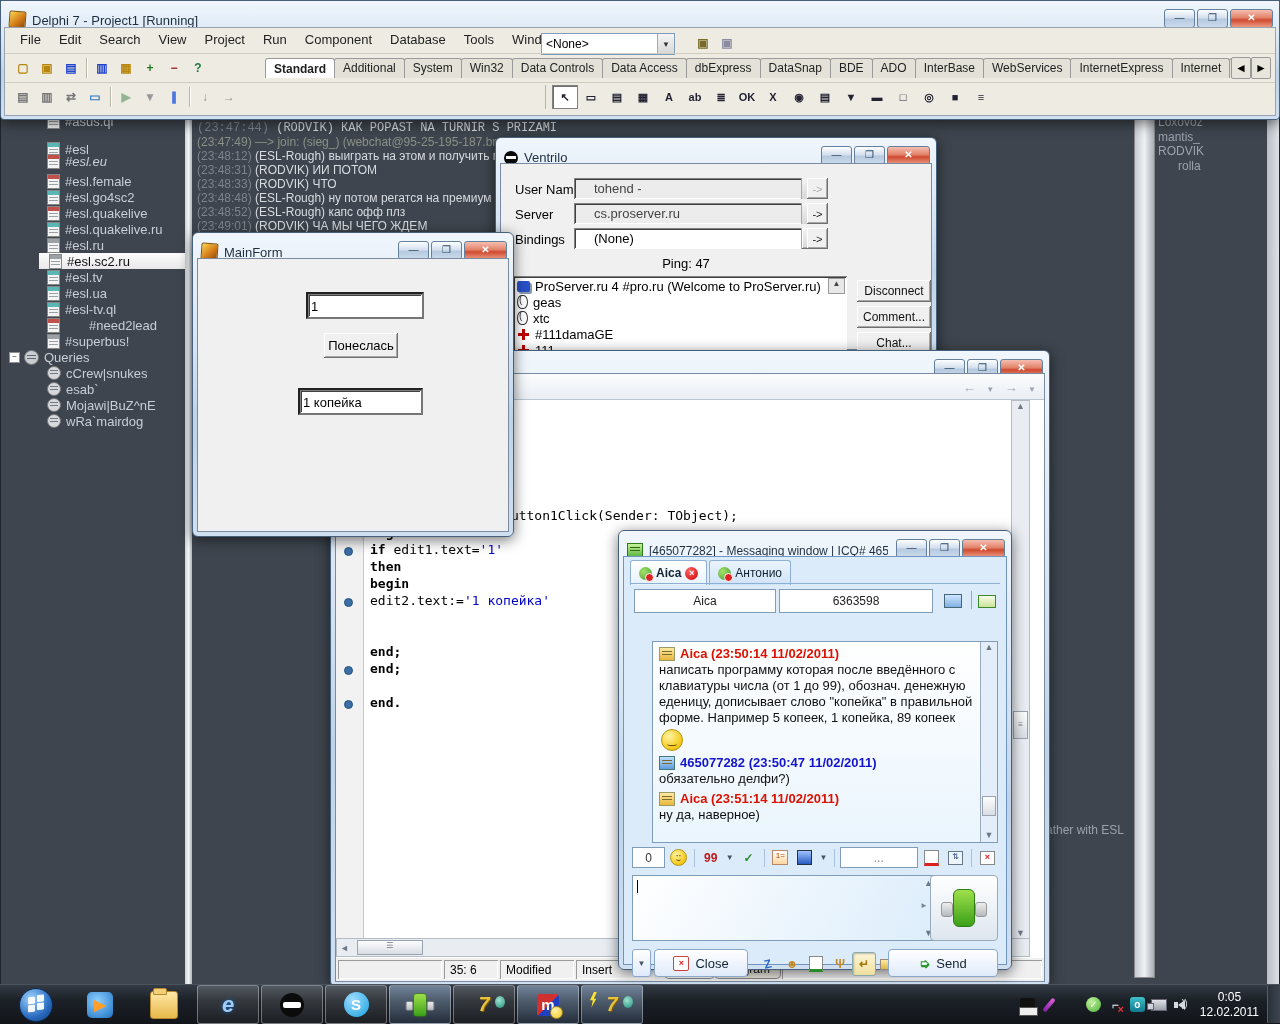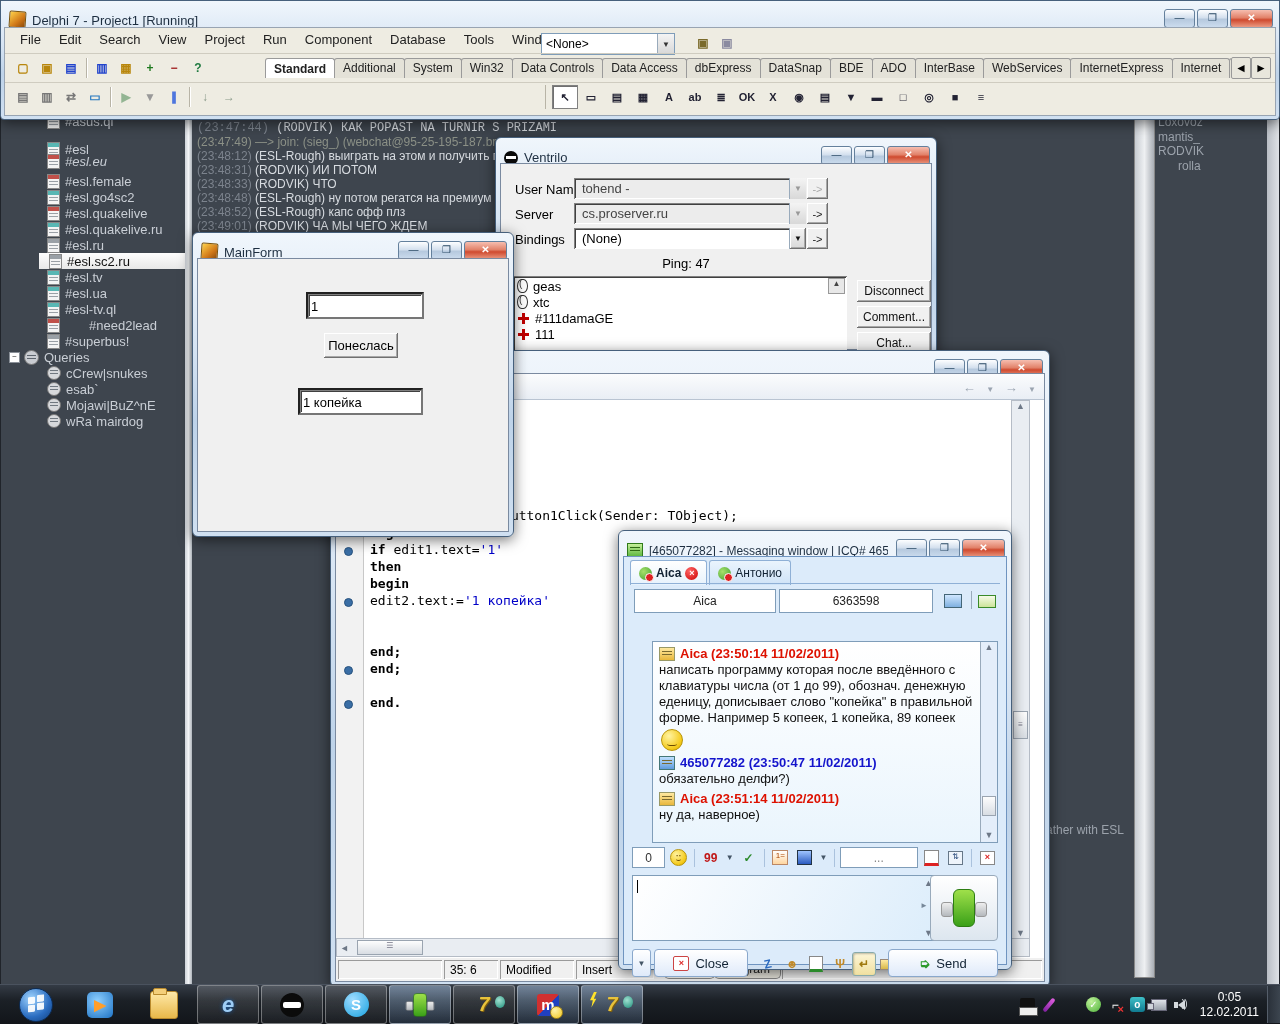--- a/index.html
+++ b/index.html
@@ -66,21 +66,21 @@
   .chat-line.join, .chat-line.join .ts{color:#8b9086;}
   #nick-list div{position:absolute;left:1157px;font-size:12px;color:#9ba2ab;}
   #mirc-chat-scroll{position:absolute;left:1133px;top:6px;width:19px;bottom:8px;
        background:linear-gradient(90deg,#c7ccd2,#eef0f2,#a9aeb5);border:1px solid #888;}
   #mirc-right-edge{position:absolute;right:0;top:0;width:12px;bottom:0;background:linear-gradient(90deg,#b9bec5,#dfe2e6);}
   #mirc-overflow-text{position:absolute;left:1045px;top:710px;font-size:12px;color:#9ba2ab;}
   
   #vent-win{left:495px;top:137px;width:440px;height:216px;z-index:30;}
   #vent-client{background:#f0f0f0;}
   .vlabel{position:absolute;left:14px;font-size:13px;color:#000;}
-  .vfield{position:absolute;left:73px;width:224px;height:21px;font-size:13px;display:flex;align-items:center;padding-left:8px;}
+  .vfield{position:absolute;left:73px;width:224px;height:21px;font-size:13px;display:flex;align-items:center;padding-left:20px;}
   .vfield.disabled{background:#ececec;color:#444;}
   .varrowbtn{position:absolute;left:306px;width:21px;height:21px;font-size:11px;display:flex;align-items:center;justify-content:center;color:#222;}
   .varrowbtn.disabled{color:#aaa;}
   .ventbtn{position:absolute;left:356px;width:74px;height:22px;font-size:12px;display:flex;align-items:center;justify-content:center;color:#111;}
   .vtree-row{height:16px;display:flex;align-items:center;font-size:13px;color:#000;white-space:nowrap;}
   .vti{width:13px;height:11px;margin:0 5px 0 2px;flex:none;position:relative;}
   .vti.server{background:#2a50c8;border-radius:2px;box-shadow:2px 2px 0 #8899aa;}
   .vti.speaker{border:1px solid #333;border-radius:50% 50% 50% 50%/60% 60% 60% 60%;width:9px;height:12px;}
   .vti.speaker::after{content:"(";position:absolute;left:1px;top:-2px;font-size:10px;color:#333;}
   .vti.cross{background:transparent;}
@@ -479,20 +479,24 @@
     <div class="varrowbtn raised" style="top:39px;">-&gt;</div>
     <span class="vlabel" style="top:68px;">Bindings</span>
     <div class="vfield sunken" style="top:64px;background:#fff;">
       <span>(None)</span>
       <span class="ddarrow raised" style="color:#111;">▼</span>
     </div>
     <div class="varrowbtn raised" style="top:64px;">-&gt;</div>
     <div class="abs" style="left:73px;top:92px;width:224px;text-align:center;font-size:13px;">Ping: 47</div>
     <div class="abs sunken" id="vent-tree" style="left:12px;top:112px;width:332px;height:100px;padding:2px 0 0 2px;">
         <div class="vtree-row">
+          <span class="vti server"></span>
+          <span>ProServer.ru 4 #pro.ru (Welcome  to ProServer.ru)</span>
+        </div>
+        <div class="vtree-row">
           <span class="vti speaker"></span>
           <span>geas</span>
         </div>
         <div class="vtree-row">
           <span class="vti speaker"></span>
           <span>xtc</span>
         </div>
         <div class="vtree-row">
           <span class="vti cross"></span>
           <span>#111damaGE</span>

